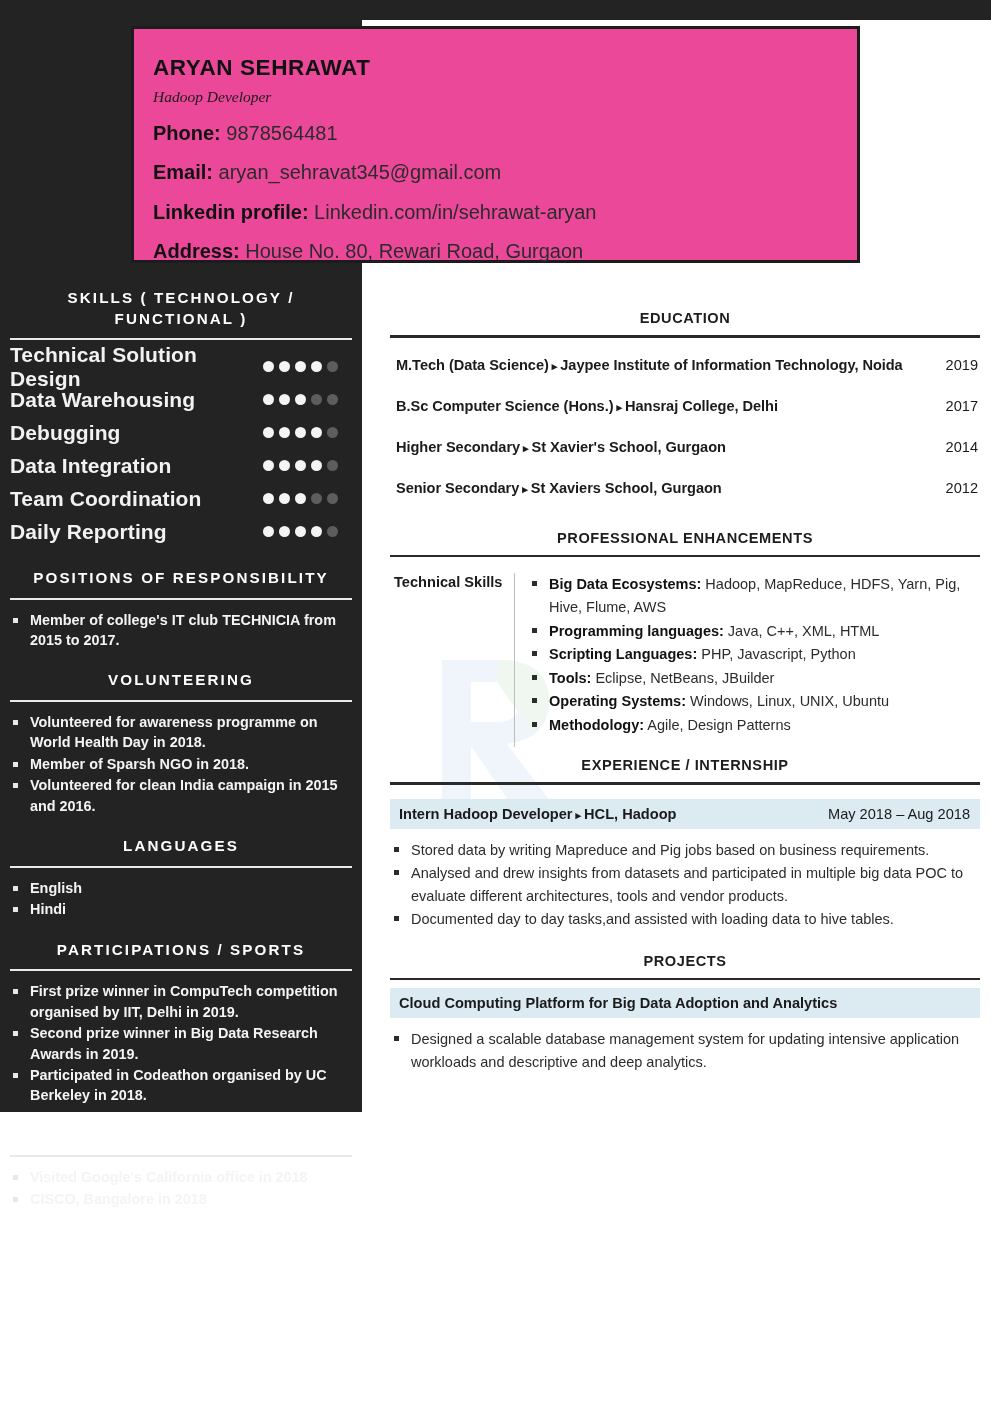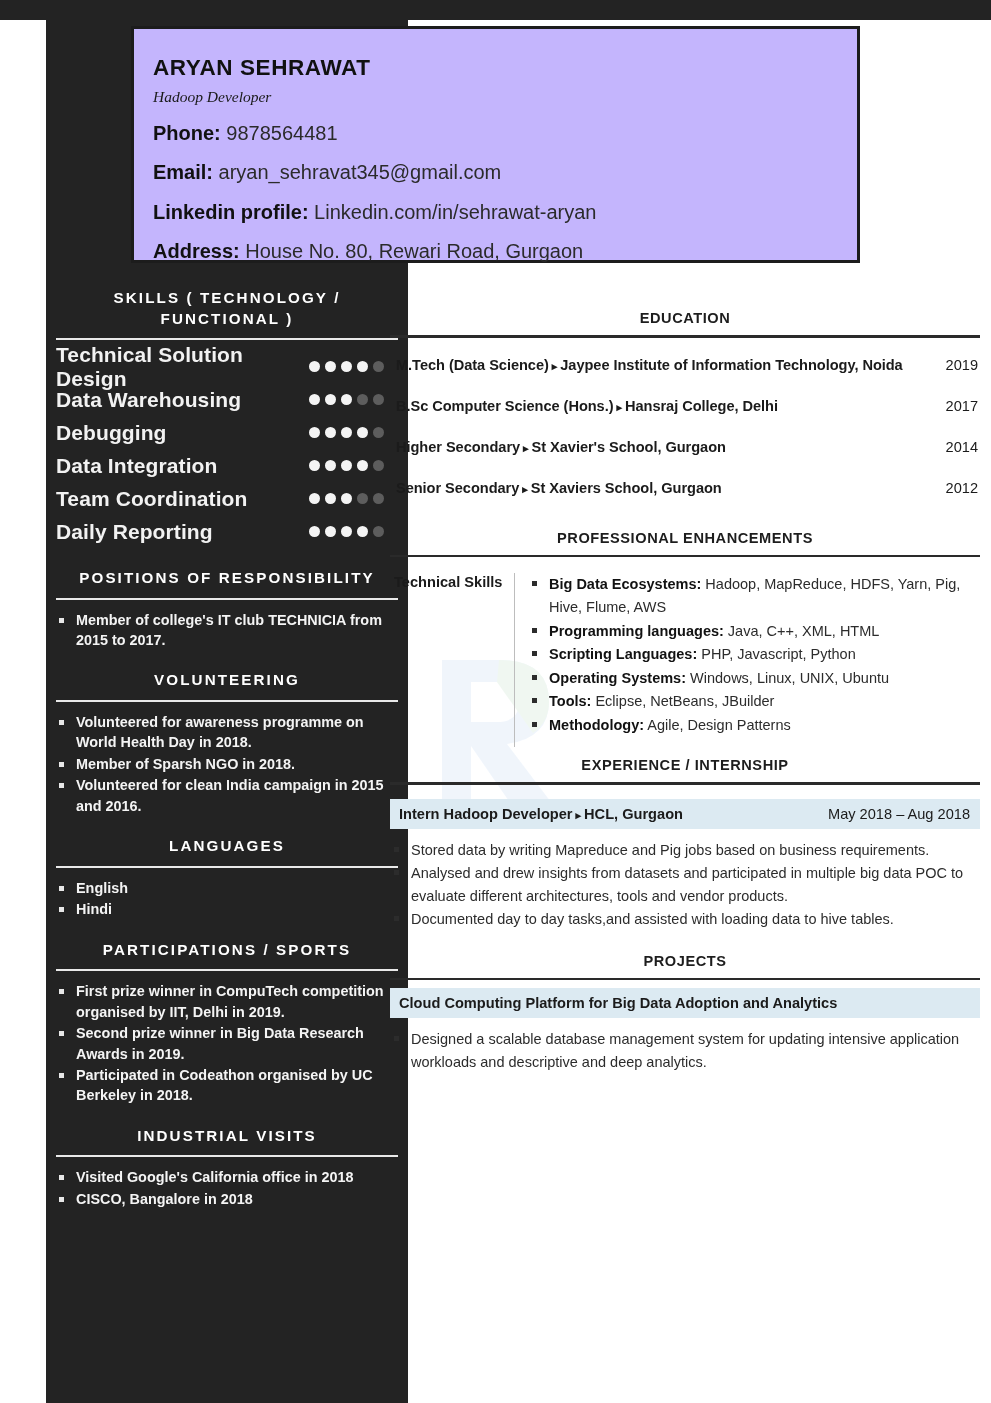--- a/index.html
+++ b/index.html
@@ -24,25 +24,24 @@
     width: 991px;
     height: 20px;
     background: #232323;
   }
 
   
   .sidebar {
     position: absolute;
     left: 0; top: 0;
     width: 362px;
-    height: 1403px;
+    height: 1112px;
     background: #232323;
     color: #ffffff;
     padding: 0 12px 0 10px;
-    margin-left: 46px;
   }
   .sidebar-inner {
     position: absolute;
     left: 10px;
     top: 288px;
     width: 342px;
   }
 
   .side-head {
     text-align: center;
@@ -96,21 +95,21 @@
     left: 3px; top: 8px;
     width: 5px; height: 5px;
     background: #e8e8e8;
   }
 
   
   .header-card {
     position: absolute;
     left: 131px; top: 26px;
     width: 729px; height: 237px;
-    background: #c4b5fd;
+    background: #ec4899;
     border: 3px solid #1c1c1c;
     padding: 26px 0 0 19px;
   }
   .cand-name {
     font-size: 22.5px;
     font-weight: bold;
     letter-spacing: 0.6px;
     color: #111111;
     margin-bottom: 7px;
   }
@@ -411,34 +410,34 @@
     <div class="block-gap">
       <div class="sec-head">PROFESSIONAL ENHANCEMENTS</div>
       <div class="sec-rule"></div>
       <div class="pe-wrap">
         <div class="pe-label">Technical Skills</div>
         <div class="pe-items">
           <ul class="bul-list" id="enhancements-list">
               <li><b>Big Data Ecosystems:</b><span> Hadoop, MapReduce, HDFS, Yarn, Pig, Hive, Flume, AWS</span></li>
               <li><b>Programming languages:</b><span> Java, C++, XML, HTML</span></li>
               <li><b>Scripting Languages:</b><span> PHP, Javascript, Python</span></li>
+              <li><b>Tools:</b><span> Eclipse, NetBeans, JBuilder</span></li>
               <li><b>Operating Systems:</b><span> Windows, Linux, UNIX, Ubuntu</span></li>
-              <li><b>Tools:</b><span> Eclipse, NetBeans, JBuilder</span></li>
               <li><b>Methodology:</b><span> Agile, Design Patterns</span></li>
             </ul>
         </div>
       </div>
     </div>
 
     <div style="margin-top:10px;">
       <div class="sec-head">EXPERIENCE / INTERNSHIP</div>
       <div class="sec-rule"></div>
       <div class="job-bar">
         <div class="job-title">
-          <span>Intern Hadoop Developer</span><span class="tri">▸</span><span>HCL, Gurgaon</span>
+          <span>Intern Hadoop Developer</span><span class="tri">▸</span><span>HCL, Hadoop</span>
         </div>
         <div class="job-dates">May 2018 – Aug 2018</div>
       </div>
       <ul class="bul-list exp-list" id="experience-bullets">
           <li>Stored data by writing Mapreduce and Pig jobs based on business requirements.</li>
           <li>Analysed and drew insights from datasets and participated in multiple big data POC to evaluate different architectures, tools and vendor products.</li>
           <li>Documented day to day tasks,and assisted with loading data to hive tables.</li>
         </ul>
     </div>
 

